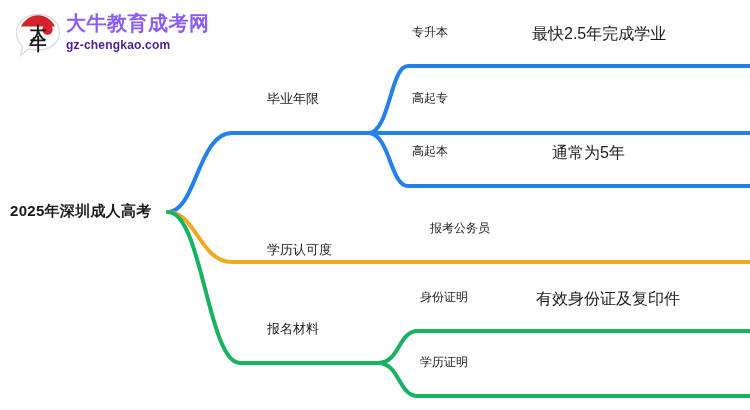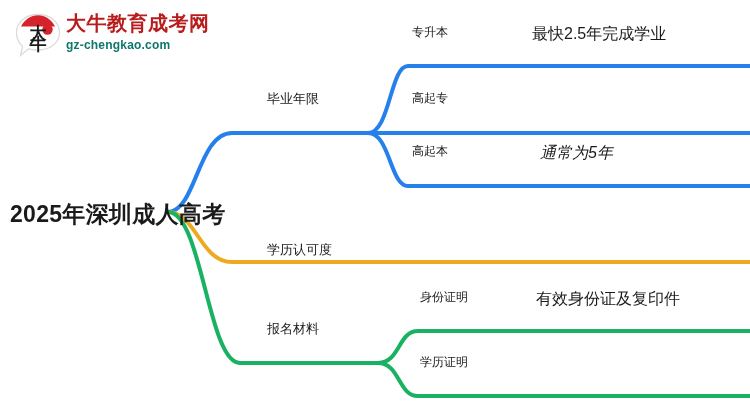--- a/index.html
+++ b/index.html
@@ -72,21 +72,21 @@
   }
 
   
   .node {
     position: absolute;
     white-space: nowrap;
     color: #1a1a1a;
     line-height: 1;
   }
   .node-root {
-    font-size: 23px;
+    font-size: 15px;
     font-weight: 600;
     letter-spacing: 0.3px;
   }
   .node-l1 {
     font-size: 13px;
     font-weight: 500;
   }
   .node-l2 {
     font-size: 12px;
     font-weight: 400;
@@ -103,22 +103,22 @@
 
   <div id="logo">
     <svg id="logo-mark" viewBox="0 0 48 46">
       <path d="M24 2.5 C36.5 2.5 45.5 10.5 45.5 20.5 C45.5 30.5 36.5 38 24 38 C20.5 38 17.4 37.6 14.6 36.8 L6.5 43.5 L8.6 34.4 C4.6 31.0 2.5 26.0 2.5 20.5 C2.5 10.5 11.5 2.5 24 2.5 Z" fill="#ffffff" stroke="#dcdcdc" stroke-width="1.3"></path>
       <path d="M7.0 14.5 C10.5 7.5 16.8 3.2 24 3.2 C31.2 3.2 37.5 7.5 41.0 14.5 Z" fill="#d4232a"></path>
       <circle cx="33.5" cy="17.5" r="5.2" fill="#d4232a"></circle>
       <text x="24" y="27" font-family="'Liberation Serif','DejaVu Serif',serif" font-size="17" font-weight="bold" fill="#1a1a1a" text-anchor="middle">大</text>
       <text x="24" y="38" font-family="'Liberation Serif','DejaVu Serif',serif" font-size="17" font-weight="bold" fill="#1a1a1a" text-anchor="middle">牛</text>
     </svg>
     <div id="logo-text">
-      <div class="logo-cn" style="color:#b91c1c">大牛教育成考网</div>
-      <div class="logo-url" style="color:#0f766e">gz-chengkao.com</div>
+      <div class="logo-cn" style="color:#8b5cf6">大牛教育成考网</div>
+      <div class="logo-url" style="color:#4c1d95">gz-chengkao.com</div>
     </div>
   </div>
 
   <svg id="links" viewBox="0 0 750 410">
 
     <path stroke="#2680eb" stroke-width="4" d="M168,212 C196,212 198,133 232,133 L368,133"></path>
 
     <path stroke="#2680eb" stroke-width="4" d="M368,133 C390,133 390,66 408,66 L750,66"></path>
 
     <path stroke="#2680eb" stroke-width="4" d="M368,133 L750,133"></path>
@@ -137,21 +137,22 @@
   <div class="node node-root" style="left:10px; top:203px;">2025年深圳成人高考</div>
 
   <div class="node node-l1" style="left:267px; top:92px;">毕业年限</div>
   <div class="node node-l1" style="left:267px; top:222px;margin-top:21px;">学历认可度</div>
   <div class="node node-l1" style="left:267px; top:322px;">报名材料</div>
 
   <div class="node node-l2" style="left:412px; top:26px;">专升本</div>
   <div class="node node-l2" style="left:412px; top:92px;">高起专</div>
   <div class="node node-l2" style="left:412px; top:145px;text-align:center;">高起本</div>
 
+  <div class="node node-l2" style="left:430px; top:222px;">报考公务员</div>
 
   <div class="node node-l2" style="left:420px; top:291px;">身份证明</div>
   <div class="node node-l2" style="left:420px; top:356px;">学历证明</div>
 
   <div class="node node-l3" style="left:532px; top:26px;text-align:right;">最快2.5年完成学业</div>
-  <div class="node node-l3" style="left:540px; top:145px;font-style:italic;">通常为5年</div>
+  <div class="node node-l3" style="left:552px; top:145px;">通常为5年</div>
   <div class="node node-l3" style="left:536px; top:291px;">有效身份证及复印件</div>
 
 </div>
 
 </body></html>

